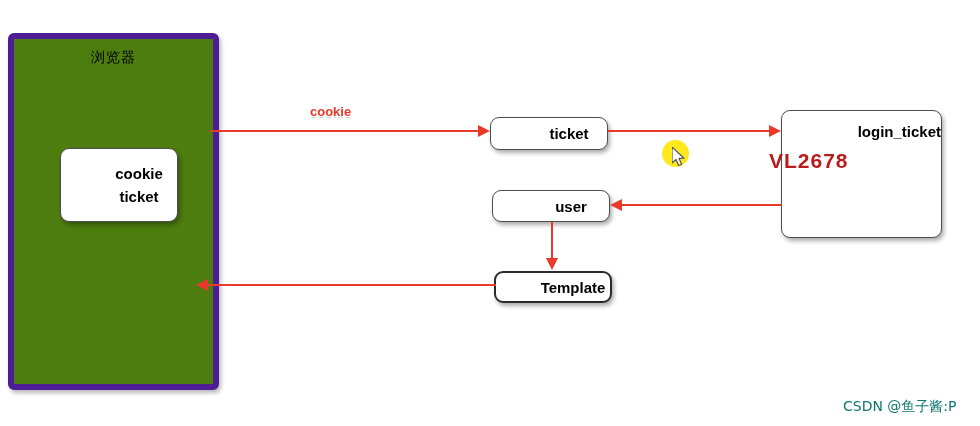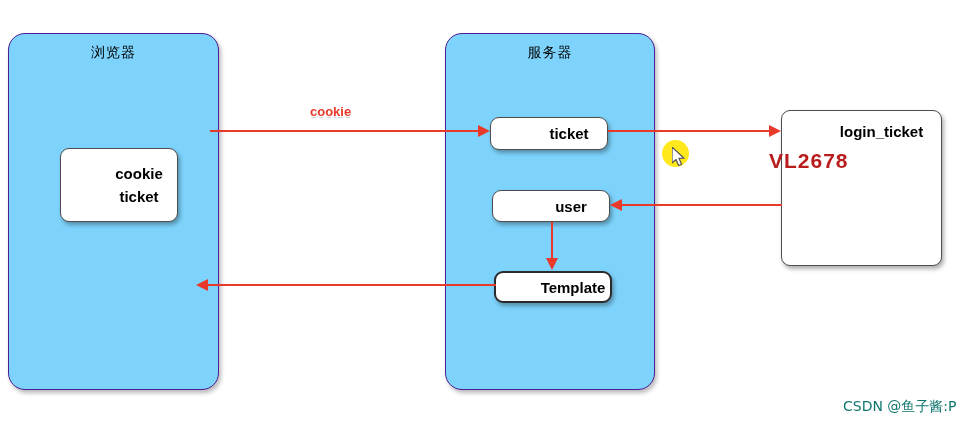--- a/index.html
+++ b/index.html
@@ -12,23 +12,23 @@
     width: 980px;
     height: 426px;
     background: #ffffff;
     overflow: hidden;
     font-family: "Liberation Sans", "DejaVu Sans", sans-serif;
   }
 
   
   .container-box {
     position: absolute;
-    background: #7dd3fc;
-    border: 1px solid #4c1d95;
-    border-radius: 17px;
+    background: #4d7c0f;
+    border: 6px solid #4c1d95;
+    border-radius: 6px;
     box-shadow: 2px 3px 4px rgba(0,0,0,0.28);
     box-sizing: border-box;
   }
   .container-title {
     position: absolute;
     left: 0;
     right: 0;
     top: 10px;
     text-align: center;
     font-family: "DejaVu Serif", "Liberation Serif", serif;
@@ -137,37 +137,34 @@
 
   <div class="container-box" style="left:8px; top:33px; width:211px; height:357px;">
     <div class="container-title">浏览器</div>
   </div>
 
   <div class="node" style="left:60px; top:148px; width:118px; height:74px;">
     <span class="line">cookie</span>
     <span class="line">ticket</span>
   </div>
 
-  <div class="container-box" style="left:445px; top:33px; width:210px; height:357px;">
-    <div class="container-title">服务器</div>
-  </div>
 
   <div class="node" style="left:490px; top:117px; width:118px; height:33px;">
     <span>ticket</span>
   </div>
 
   <div class="node thick" style="left:494px; top:271px; width:118px; height:32px;">
     <span>Template</span>
   </div>
 
   <div class="node" style="left:492px; top:190px; width:118px; height:32px;">
     <span>user</span>
   </div>
 
-  <div class="node tall" style="left:781px; top:110px; width:161px; height:156px; font-size:15px;">
+  <div class="node tall" style="left:781px; top:110px; width:161px; height:128px; font-size:15px;align-items:flex-end;">
     <span>login_ticket</span>
     <span class="watermark-faint" style="left:-13px; top:38px;">VL2678</span>
   </div>
 
   <div class="arrow-h" style="left:210px; top:130px; width:268px;"></div>
   <div class="head head-right" style="left:478px; top:125px;"></div>
   <div class="edge-label" style="left:310px; top:104px;">cookie</div>
 
   <div class="arrow-h" style="left:608px; top:130px; width:161px;"></div>
   <div class="head head-right" style="left:769px; top:125px;"></div>

